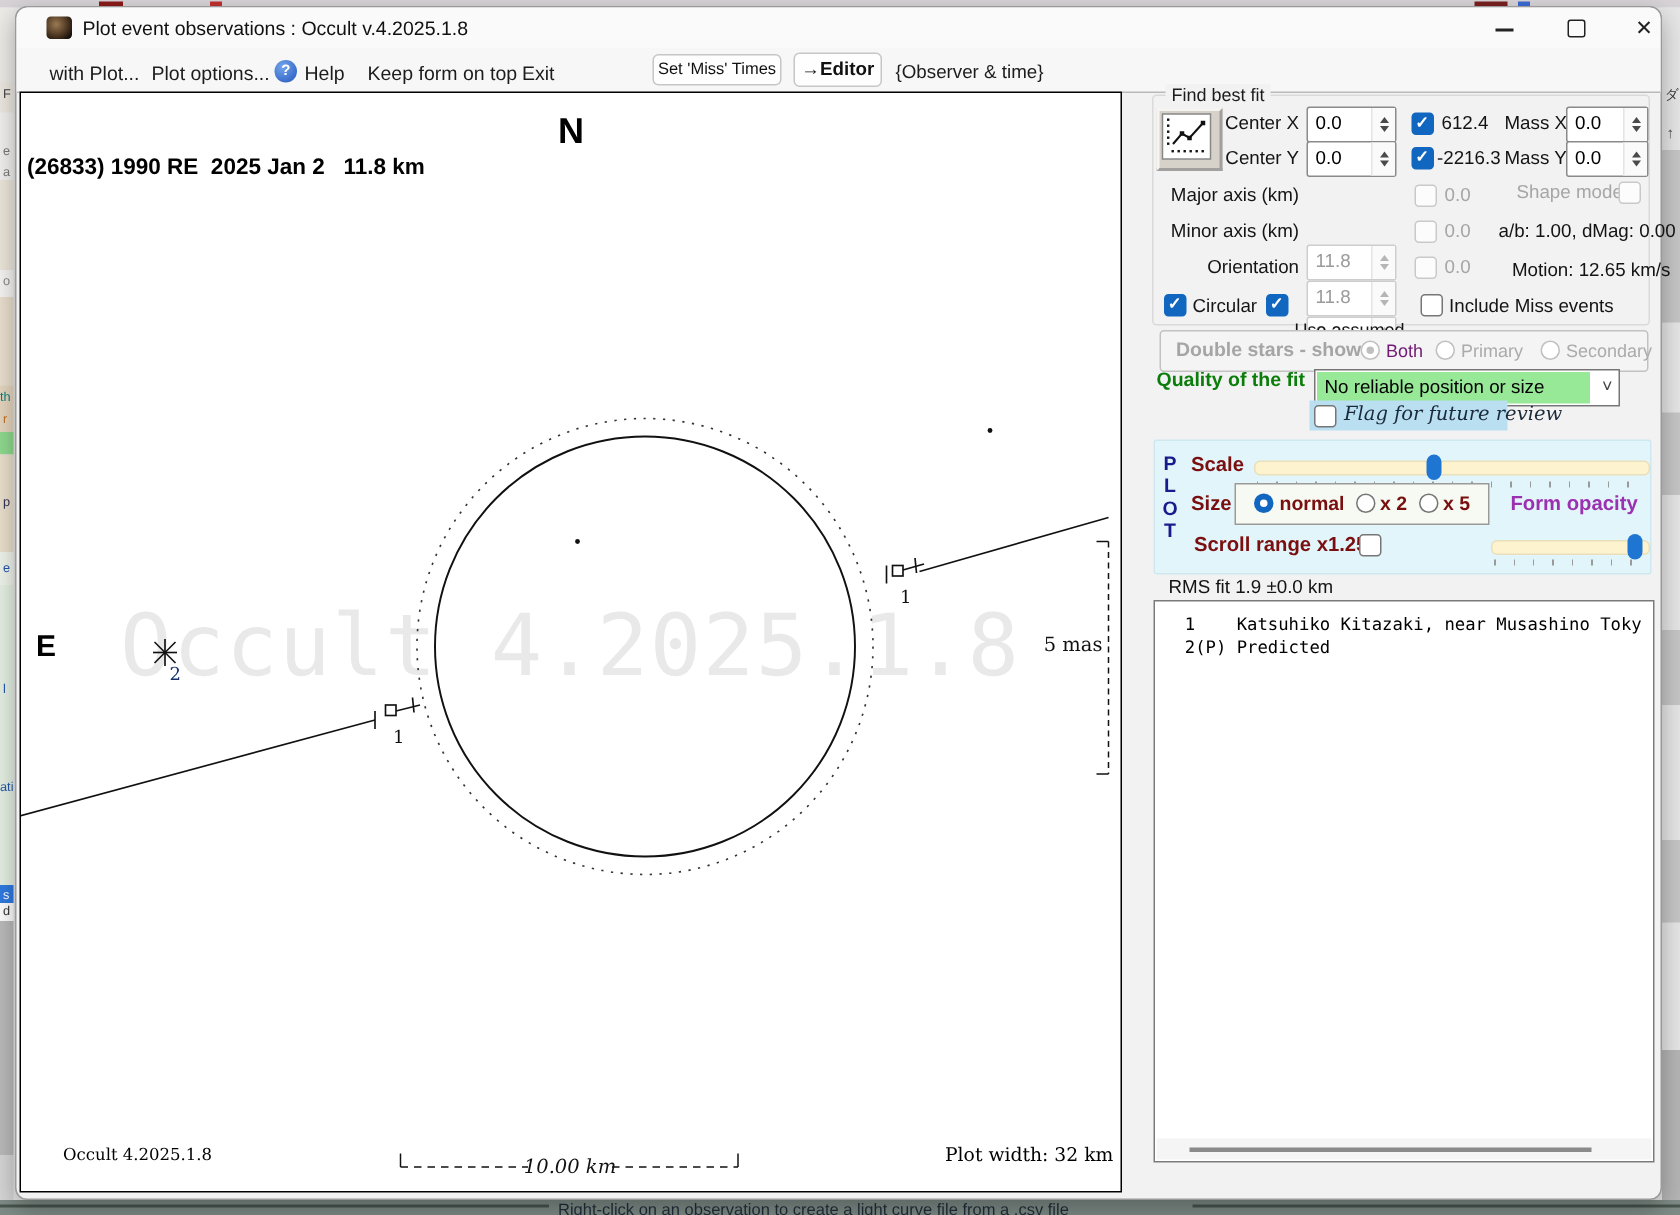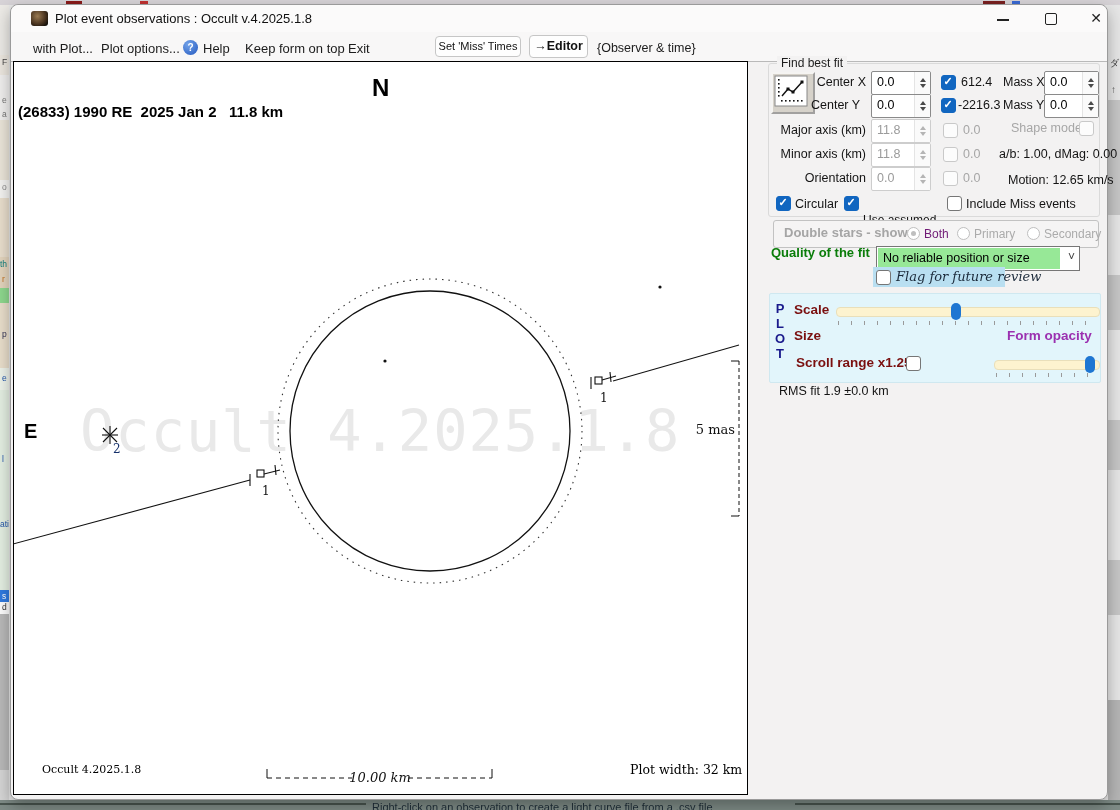--- a/index.html
+++ b/index.html
@@ -32,21 +32,21 @@
   .gbox{position:absolute;border:1px solid #dadada;border-radius:3px;}
   .legend{position:absolute;top:-8px;left:8px;background:#f3f2f2;padding:0 4px;font-size:12px;color:#1c1c1c;}
   .lbl{position:absolute;font-size:12.5px;color:#141414;white-space:nowrap;}
   .lbl.gray{color:#a6a6a6;}
   .spin{position:absolute;height:22px;background:#fff;border:1px solid #8a8a8a;border-radius:2px;font-size:12.5px;}
   .spin .v{position:absolute;left:5px;top:3px;}
   .spin .ud{position:absolute;right:0;top:0;bottom:0;width:15px;border-left:1px solid #e4e4e4;background:#fafafa;
             display:flex;flex-direction:column;align-items:center;justify-content:center;}
   .tu{width:0;height:0;border:3px solid transparent;border-bottom:4px solid #4a4a4a;margin-bottom:2px;}
   .td{width:0;height:0;border:3px solid transparent;border-top:4px solid #4a4a4a;}
-  .spin.dis{border-color:#cdcdcd;}
+  .spin.dis{border-color:#cdcdcd;margin-top:44px;}
   .spin.dis .v{color:#9b9b9b;}
   .spin.dis .tu{border-bottom-color:#b5b5b5;}.spin.dis .td{border-top-color:#b5b5b5;}
   .cb{position:absolute;width:13px;height:13px;border:1px solid #767676;border-radius:3px;background:#fff;}
   .cb.on{background:#1166c0;border-color:#1166c0;}
   .cb.on::after{content:"✓";position:absolute;left:1.5px;top:-1px;color:#fff;font-size:11px;font-weight:bold;}
   .cb.dis{border-color:#c9c9c9;background:#fcfcfc;}
   .rd{position:absolute;width:13px;height:13px;border-radius:50%;background:#fff;border:1px solid #767676;box-sizing:border-box;}
   .rd.sel{border:4px solid #1166c0;}
   .rd.dis{border-color:#bfbfbf;}
   .rd.dissel{border:1px solid #bfbfbf;}
@@ -253,21 +253,21 @@
     <span class="lbl" style="left:950px;top:70px;">612.4</span>
     <span class="lbl" style="left:992px;top:70px;">Mass X</span>
     <div class="spin" style="left:1033px;top:66px;width:53px;">
       <span class="v">0.0</span>
       <span class="ud">
           <i class="tu"></i>
           <i class="td"></i>
         </span>
     </div>
 
-    <span class="lbl" style="left:800px;top:93px;width:55px;">Center Y</span>
+    <span class="lbl" style="left:800px;top:93px;width:55px;text-align:right;">Center Y</span>
     <div class="spin" style="left:860px;top:89px;width:58px;">
       <span class="v">0.0</span>
       <span class="ud">
           <i class="tu"></i>
           <i class="td"></i>
         </span>
     </div>
     <span class="cb on" style="left:930px;top:93px;"></span>
     <span class="lbl" style="left:947px;top:93px;">-2216.3</span>
     <span class="lbl" style="left:992px;top:93px;">Mass Y</span>
@@ -349,26 +349,41 @@
         <div>O</div>
         <div>T</div>
       </div>
       <span class="a nw maroon" style="left:24px;top:8px;">Scale</span>
       <div class="track" style="left:66px;top:13px;width:262px;">
         <div class="thumb" style="left:114px;"></div>
       </div>
       <div class="ticks" style="left:68px;top:27px;width:258px;"></div>
 
       <span class="a nw maroon" style="left:24px;top:34px;">Size</span>
+      <div class="a" style="left:53px;top:28px;width:168px;height:26px;background:#f6faf2;border:1px solid #9a9a9a;">
+        <span class="rd sel" style="left:12px;top:6px;"></span>
+        <span class="a nw maroon" style="left:29px;top:5px;font-size:13px;">normal</span>
+        <span class="rd" style="left:80px;top:6px;"></span>
+        <span class="a nw maroon" style="left:96px;top:5px;font-size:13px;">x 2</span>
+        <span class="rd" style="left:122px;top:6px;"></span>
+        <span class="a nw maroon" style="left:138px;top:5px;font-size:13px;">x 5</span>
+      </div>
       <span class="a nw" style="left:237px;top:34px;font-size:13.5px;font-weight:bold;color:#9b30b0;">Form opacity</span>
 
       <span class="a nw maroon" style="left:26px;top:61px;">Scroll range x1.25</span>
       <span class="cb" style="left:136px;top:62px;background:#fff;"></span>
       <div class="track" style="left:224px;top:66px;width:104px;">
         <div class="thumb" style="left:90px;"></div>
       </div>
       <div class="ticks" style="left:226px;top:79px;width:100px;"></div>
     </div>
 
     <span class="a nw" style="left:768px;top:379px;font-size:12.5px;color:#141414;">RMS fit 1.9 ±0.0 km</span>
+    <div class="listbox" style="left:758px;top:395px;width:332px;height:373px;">
+      <div class="lrow" style="margin-top:8px;">  1    Katsuhiko Kitazaki, near Musashino Toky</div>
+      <div class="lrow">  2(P) Predicted</div>
+      <div class="hscroll">
+        <div class="hthumb"></div>
+      </div>
+    </div>
 
   </div>
 </div>
 
 </body></html>

